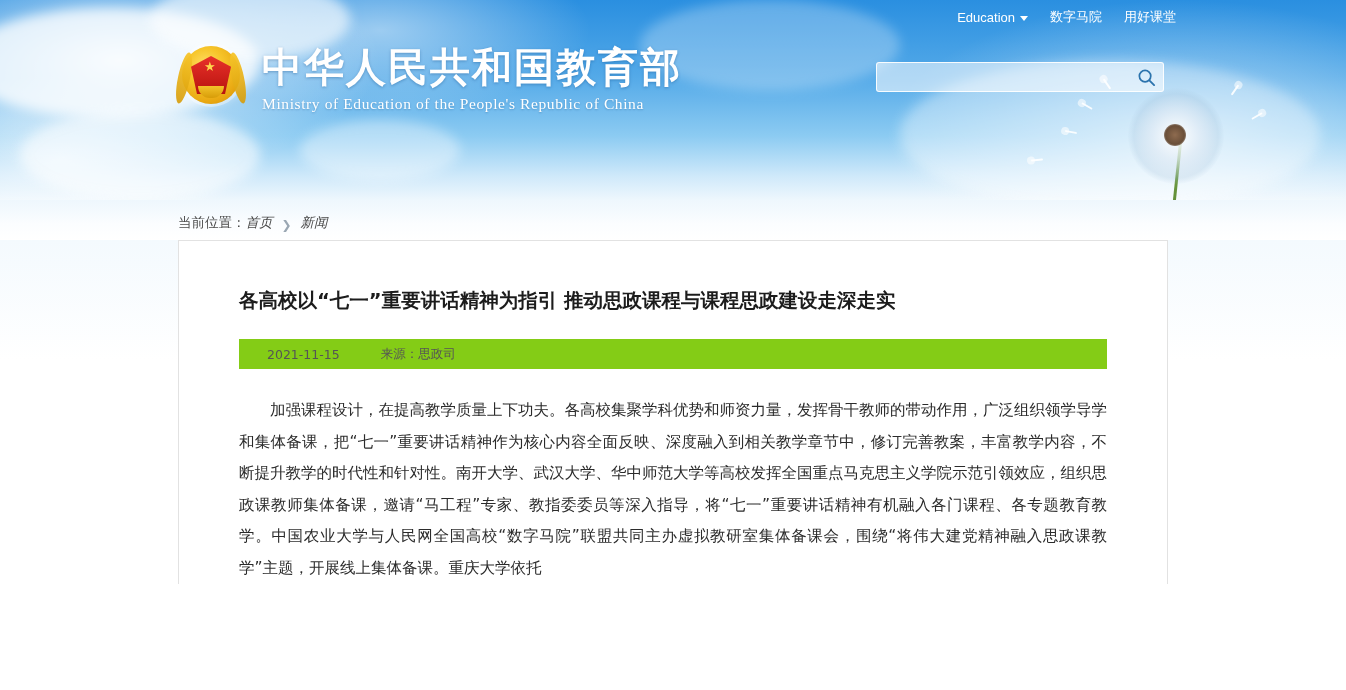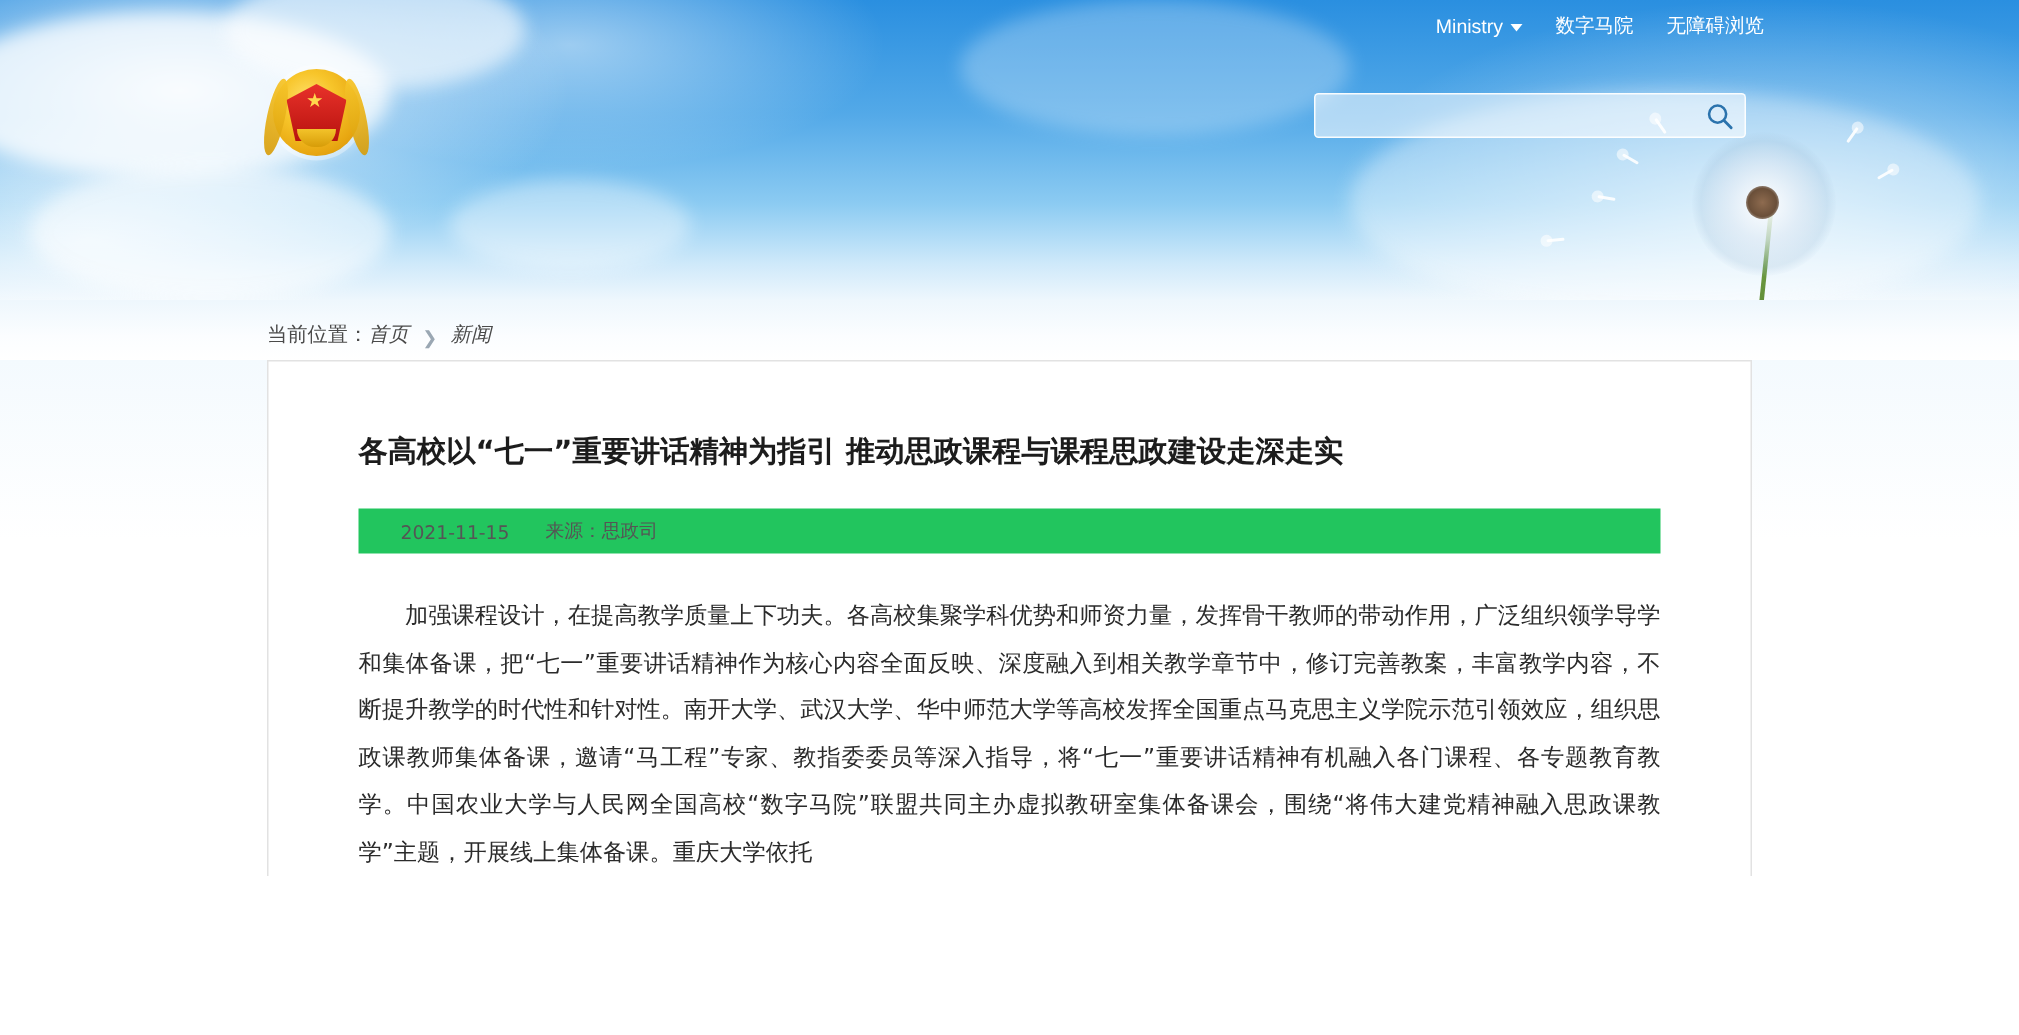--- a/index.html
+++ b/index.html
@@ -175,25 +175,25 @@
   .art-title {
     font-family: "DejaVu Sans", sans-serif;
     font-size: 19.5px;
     font-weight: 700;
     color: #1c1c1c;
     text-align: left;
     line-height: 32px;
     padding: 6px 0 22px 0;
   }
   .meta {
-    background: #22c55e;
+    background: #84cc16;
     height: 30px;
     display: flex;
     align-items: center;
-    gap: 24px;
+    gap: 41px;
     padding-left: 28px;
     font-size: 12.5px;
     color: #555555;
     font-family: "DejaVu Sans", sans-serif;
   }
   .article {
     padding-top: 26px;
     font-family: "DejaVu Sans", sans-serif;
     font-size: 15.5px;
     color: #2b2b2b;
@@ -228,36 +228,40 @@
     <div class="seed" style="left:40px;top:8px;transform:rotate(-35deg);"></div>
     <div class="seed" style="left:20px;top:30px;transform:rotate(-60deg);"></div>
     <div class="seed" style="left:4px;top:56px;transform:rotate(-80deg);"></div>
     <div class="seed" style="left:168px;top:14px;transform:rotate(35deg);"></div>
     <div class="seed" style="left:190px;top:40px;transform:rotate(60deg);"></div>
     <div class="seed" style="left:-30px;top:84px;transform:rotate(-95deg);"></div>
   </div>
 
   <div class="top-links">
     <div class="lang">
-      <span>Ministry</span>
+      <span>Education</span>
       <span class="chev"></span>
     </div>
     <a href="#">数字马院</a>
-    <a href="#">无障碍浏览</a>
+    <a href="#">用好课堂</a>
   </div>
 
   <div class="logo-wrap">
     <div class="emblem">
       <div class="shield"></div>
       <div class="ears-l"></div>
       <div class="ears-r"></div>
       <div class="red"></div>
       <div class="star">★</div>
       <div class="gear"></div>
     </div>
+    <div>
+      <div class="title-cn">中华人民共和国教育部</div>
+      <div class="title-en">Ministry of Education of the People's Republic of China</div>
+    </div>
   </div>
 
   <div class="search-box">
     <input type="text" value="" placeholder="" style="">
     <div class="search-btn">
       <svg width="19" height="19" viewBox="0 0 20 20">
         <circle cx="8.5" cy="8.5" r="6" fill="none" stroke="#2b73ad" stroke-width="1.8"></circle>
         <line x1="13" y1="13" x2="18" y2="18" stroke="#2b73ad" stroke-width="2" stroke-linecap="round"></line>
       </svg>
     </div>

